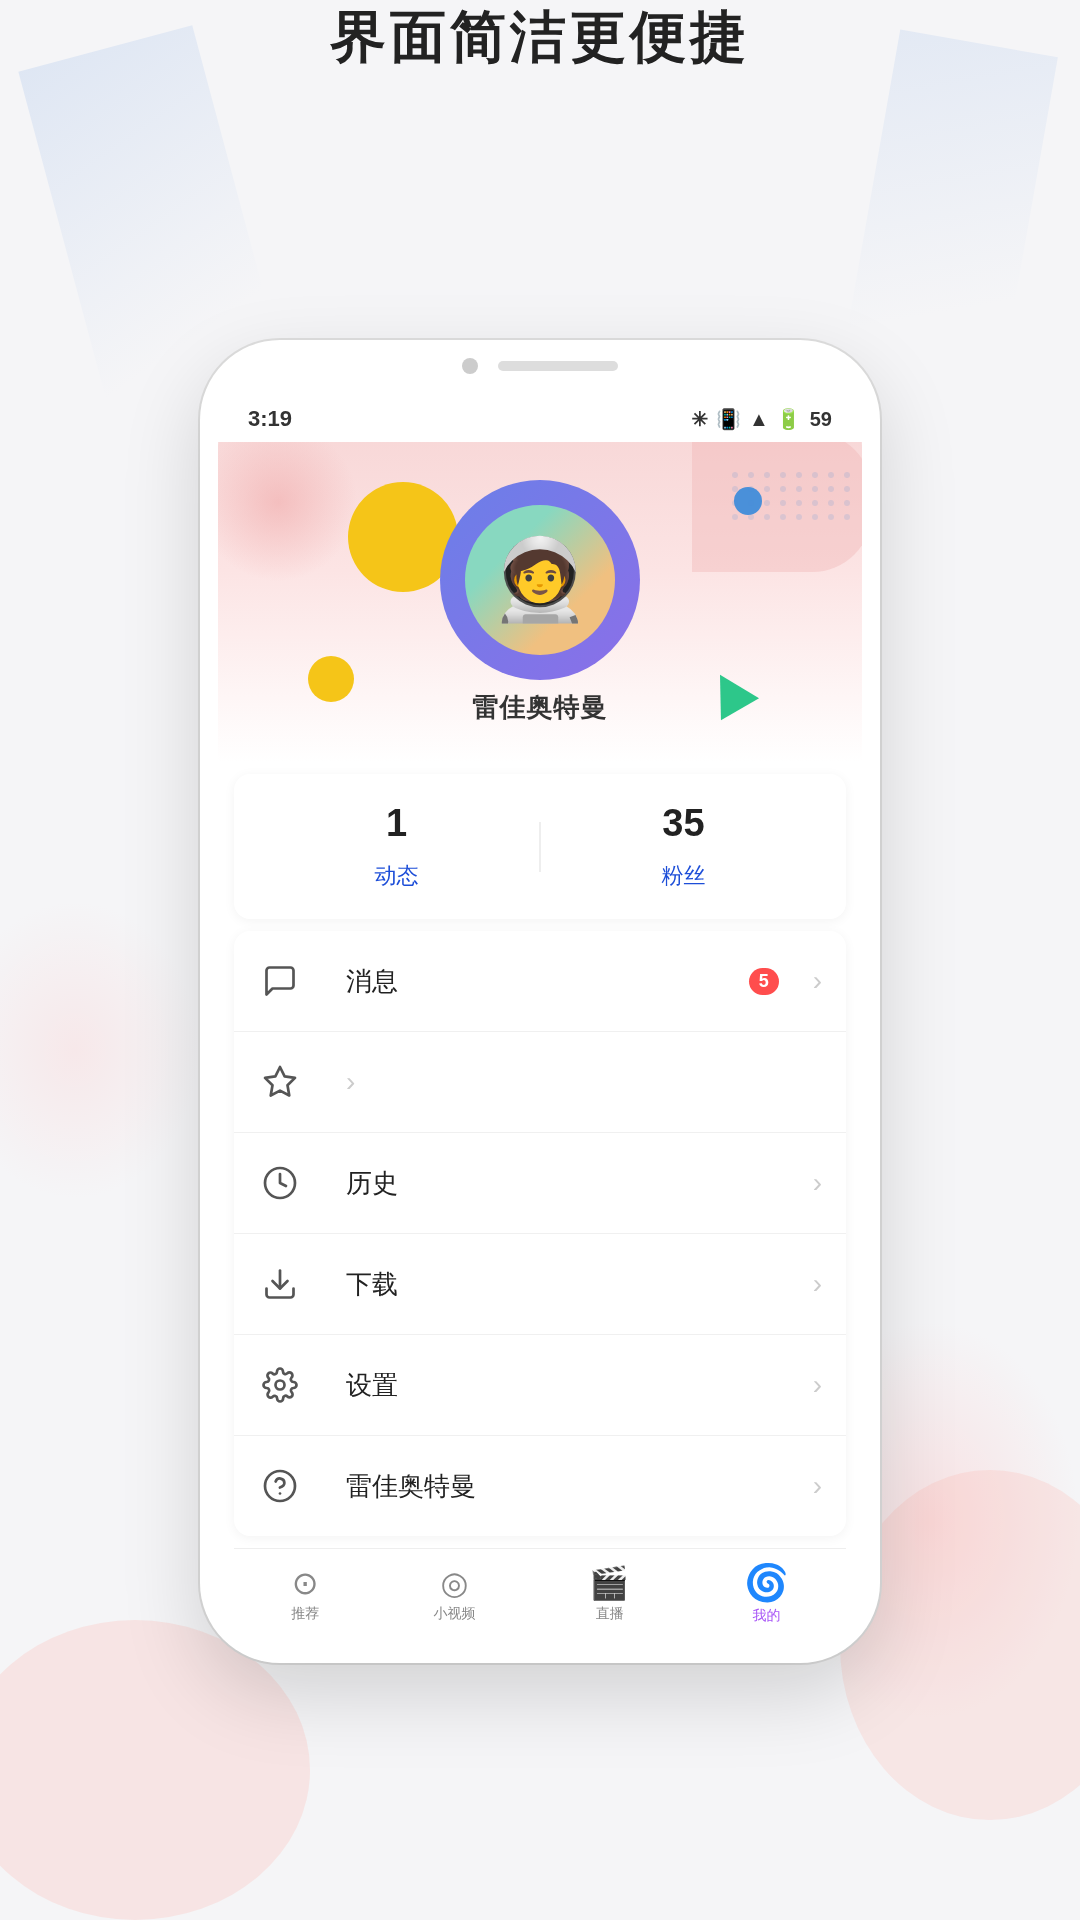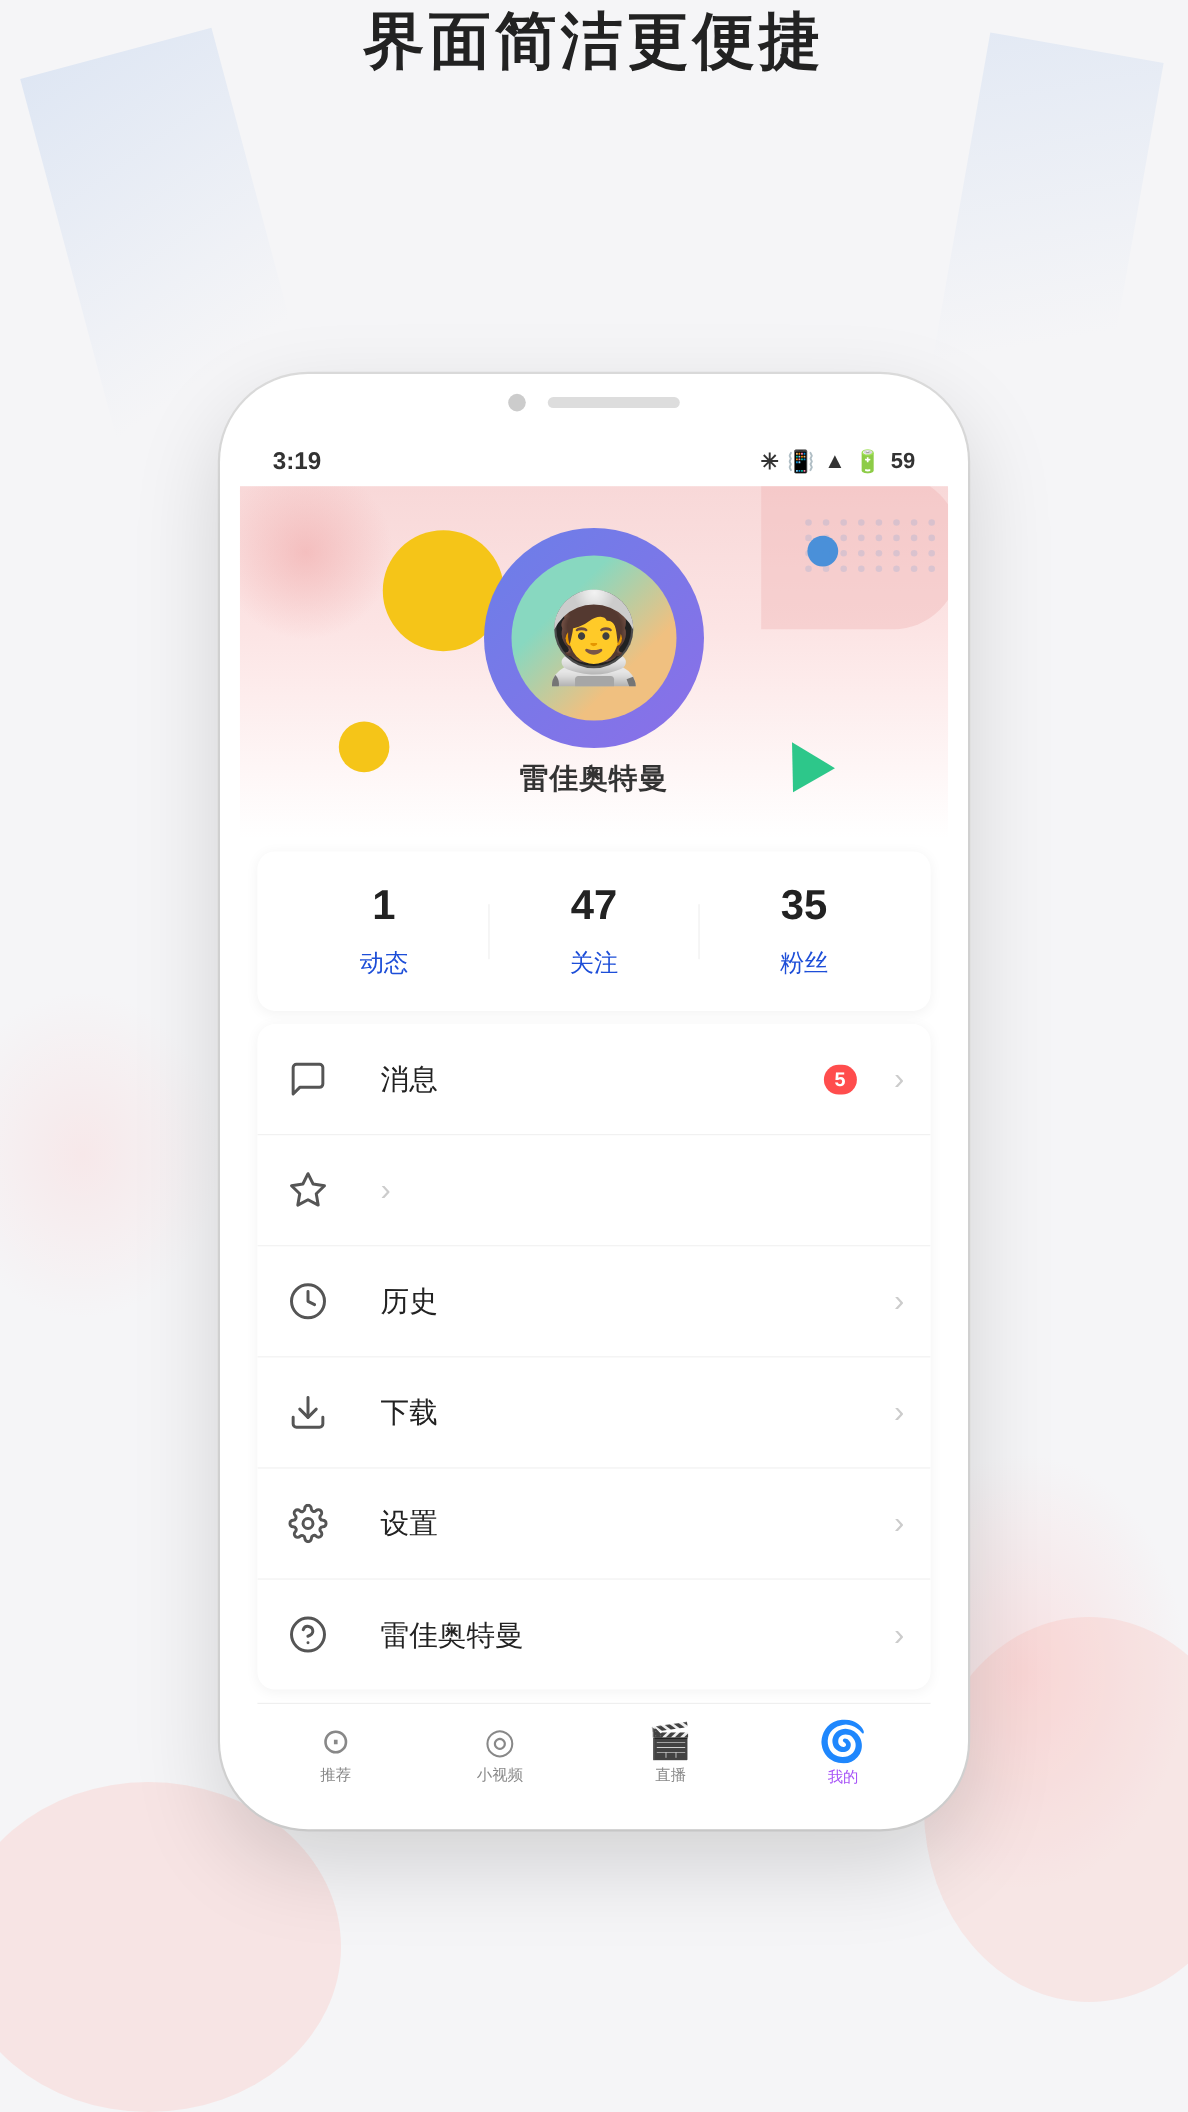--- a/index.html
+++ b/index.html
@@ -474,24 +474,20 @@
           <div class="username">雷佳奥特曼</div>
         </div>
       </div>
 
       <div class="stats-row">
         <div class="stat-item">
           <span class="stat-number">1</span>
           <span class="stat-label">动态</span>
         </div>
         <div class="stat-divider"></div>
-        <div class="stat-item">
-          <span class="stat-number">47</span>
-          <span class="stat-label">关注</span>
-        </div>
         <div class="stat-divider"></div>
         <div class="stat-item">
           <span class="stat-number">35</span>
           <span class="stat-label">粉丝</span>
         </div>
       </div>
 
       <div class="menu-list">
 
         <div class="menu-item">

